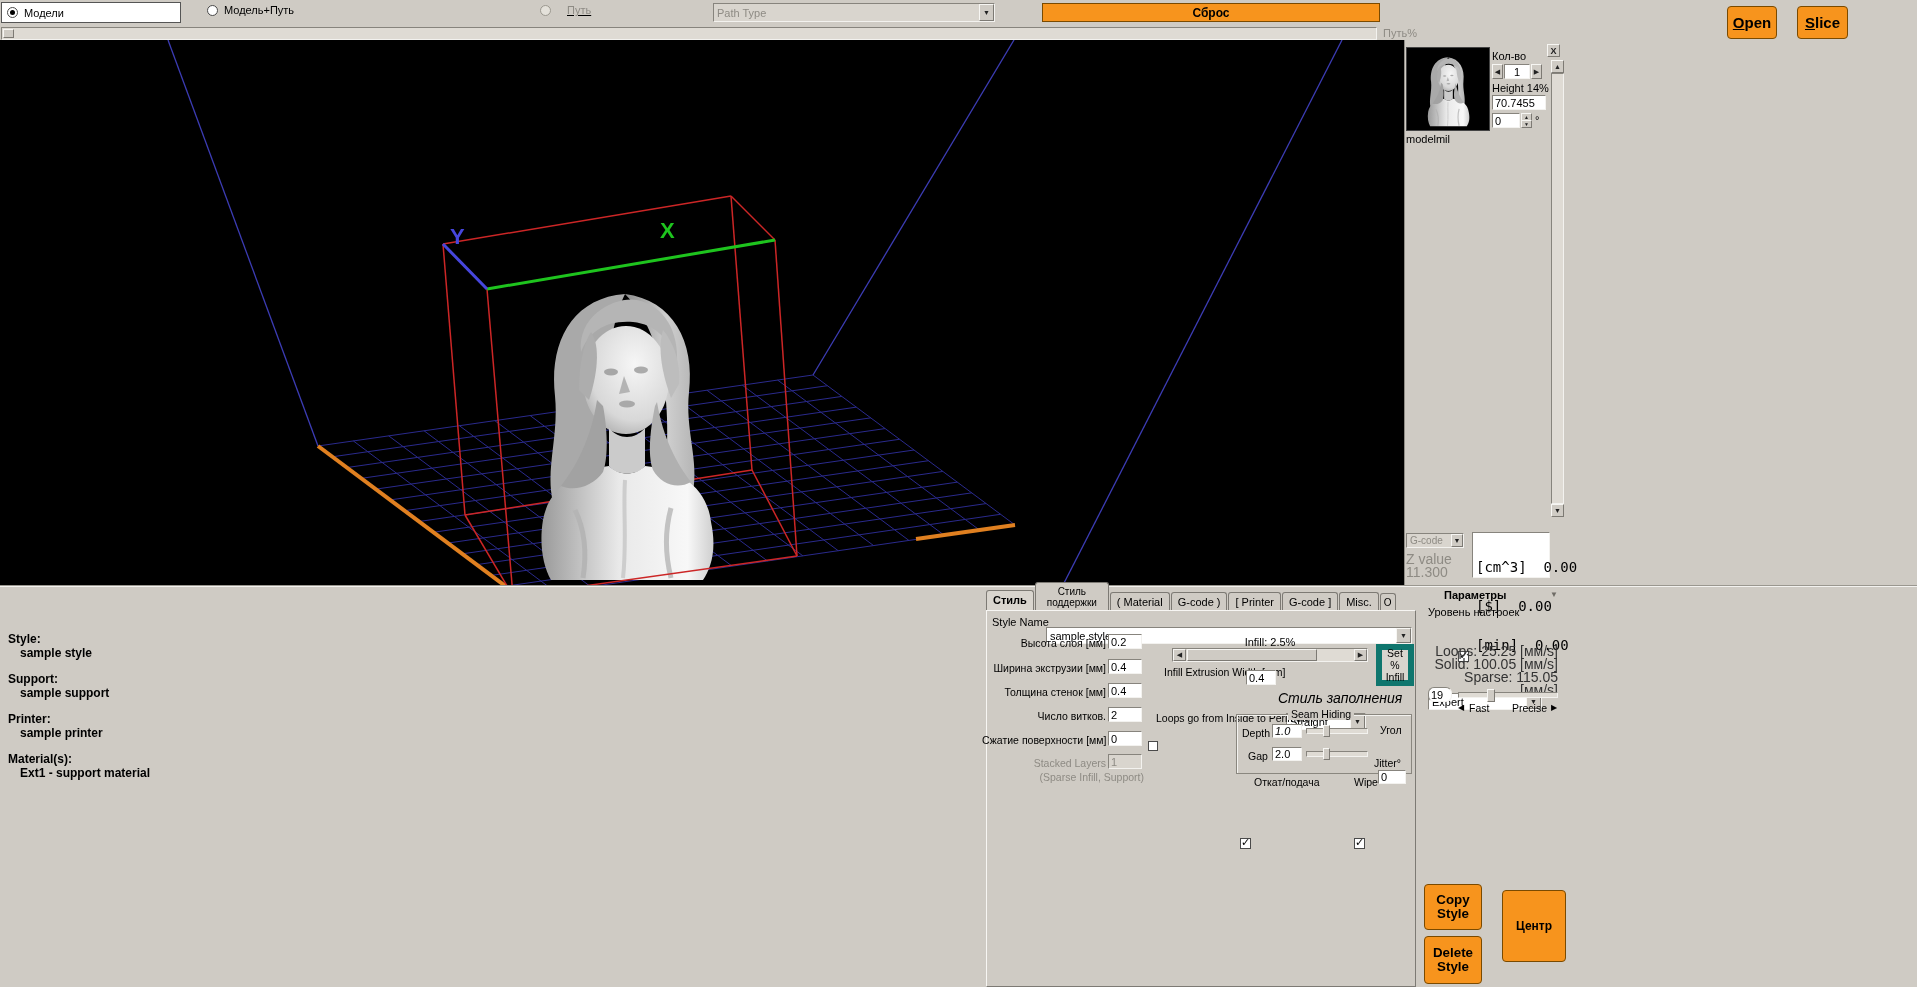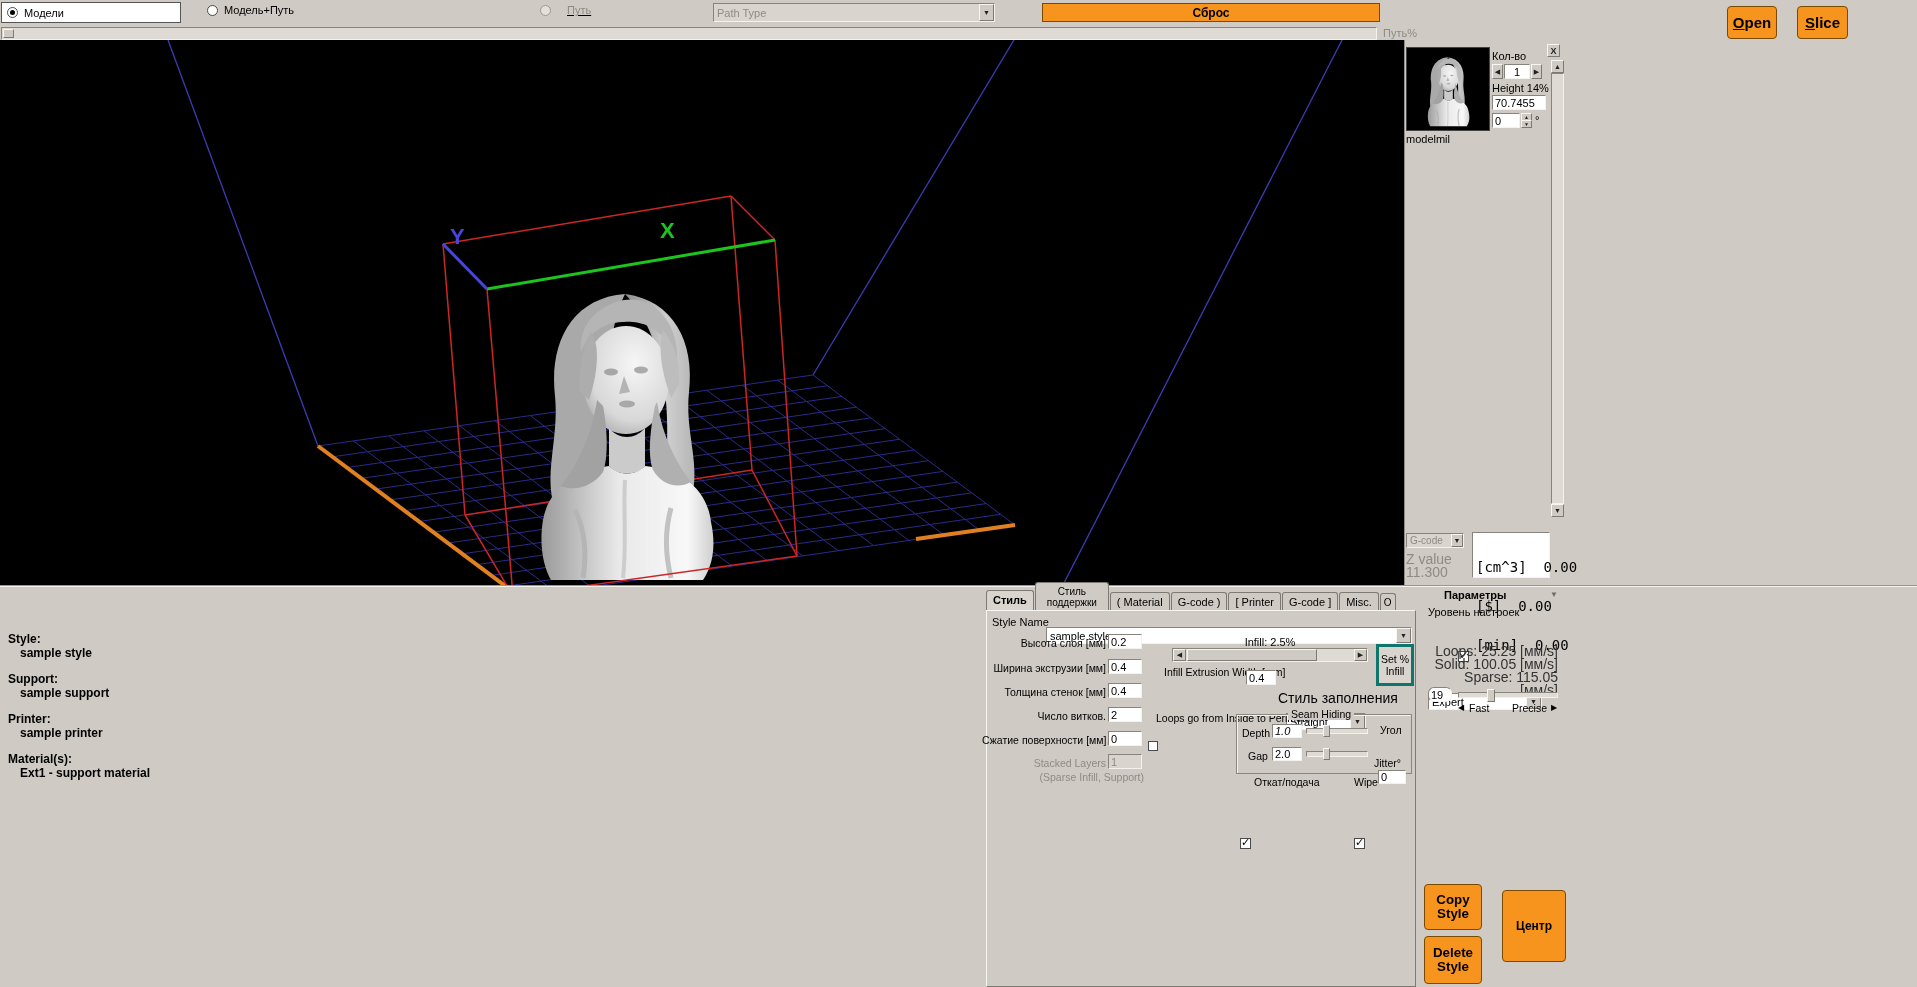--- a/index.html
+++ b/index.html
@@ -332,31 +332,31 @@
   <span class="lbl c" style="left:1172px;top:636px;width:196px;">Infill: 2.5%</span>
   <div class="track abs" style="left:1172px;top:648px;width:196px;height:14px;">
     <button class="sbtn" style="left:0;top:0;width:13px;height:12px;">
         <span>◀</span>
       </button>
     <div class="thumb" style="left:14px;top:0;width:130px;height:12px;"></div>
     <button class="sbtn" style="right:0;top:0;width:13px;height:12px;">
         <span>▶</span>
       </button>
   </div>
-  <button class="btn abs ml f105" style="left:1376px;top:644px;width:38px;height:42px;background:#d9d5ce;border:3px solid #0f766e;font-weight:normal;">Set %
+  <button class="btn abs ml f105" style="left:1376px;top:644px;width:38px;height:42px;background:#d9d5ce;border:6px solid #0f766e;font-weight:normal;">Set %
 Infill</button>
 
   <span class="lbl r ml f105" style="left:1164px;top:666px;width:78px;line-height:12px;">Infill Extrusion
 Width [mm]</span>
   <input class="tf abs" style="left: 1246px; top: 670px; width: 30px; height: 15px;" value="0.4">
   <div class="combo abs" style="left:1286px;top:669px;width:80px;height:17px;">
     <span>Straight</span>
     <span class="arrowbox">▼</span>
   </div>
-  <span class="lbl c f10" style="left:1278px;top:690px;width:96px;">Стиль заполнения</span>
+  <span class="lbl c f10" style="left:1278px;top:690px;width:96px;font-style:italic;">Стиль заполнения</span>
 
   <span class="lbl ml f105 c" style="left:1156px;top:712px;width:80px;line-height:13px;">Loops go
 from Inside
 to Perimeter</span>
 
   
   <div class="group" style="left:1236px;top:714px;width:176px;height:60px;"></div>
   <span class="lbl f105" style="left:1288px;top:708px;background:#cfcbc4;padding:0 3px;">Seam Hiding</span>
 
   <span class="lbl f105" style="left:1242px;top:727px;">Depth</span>

